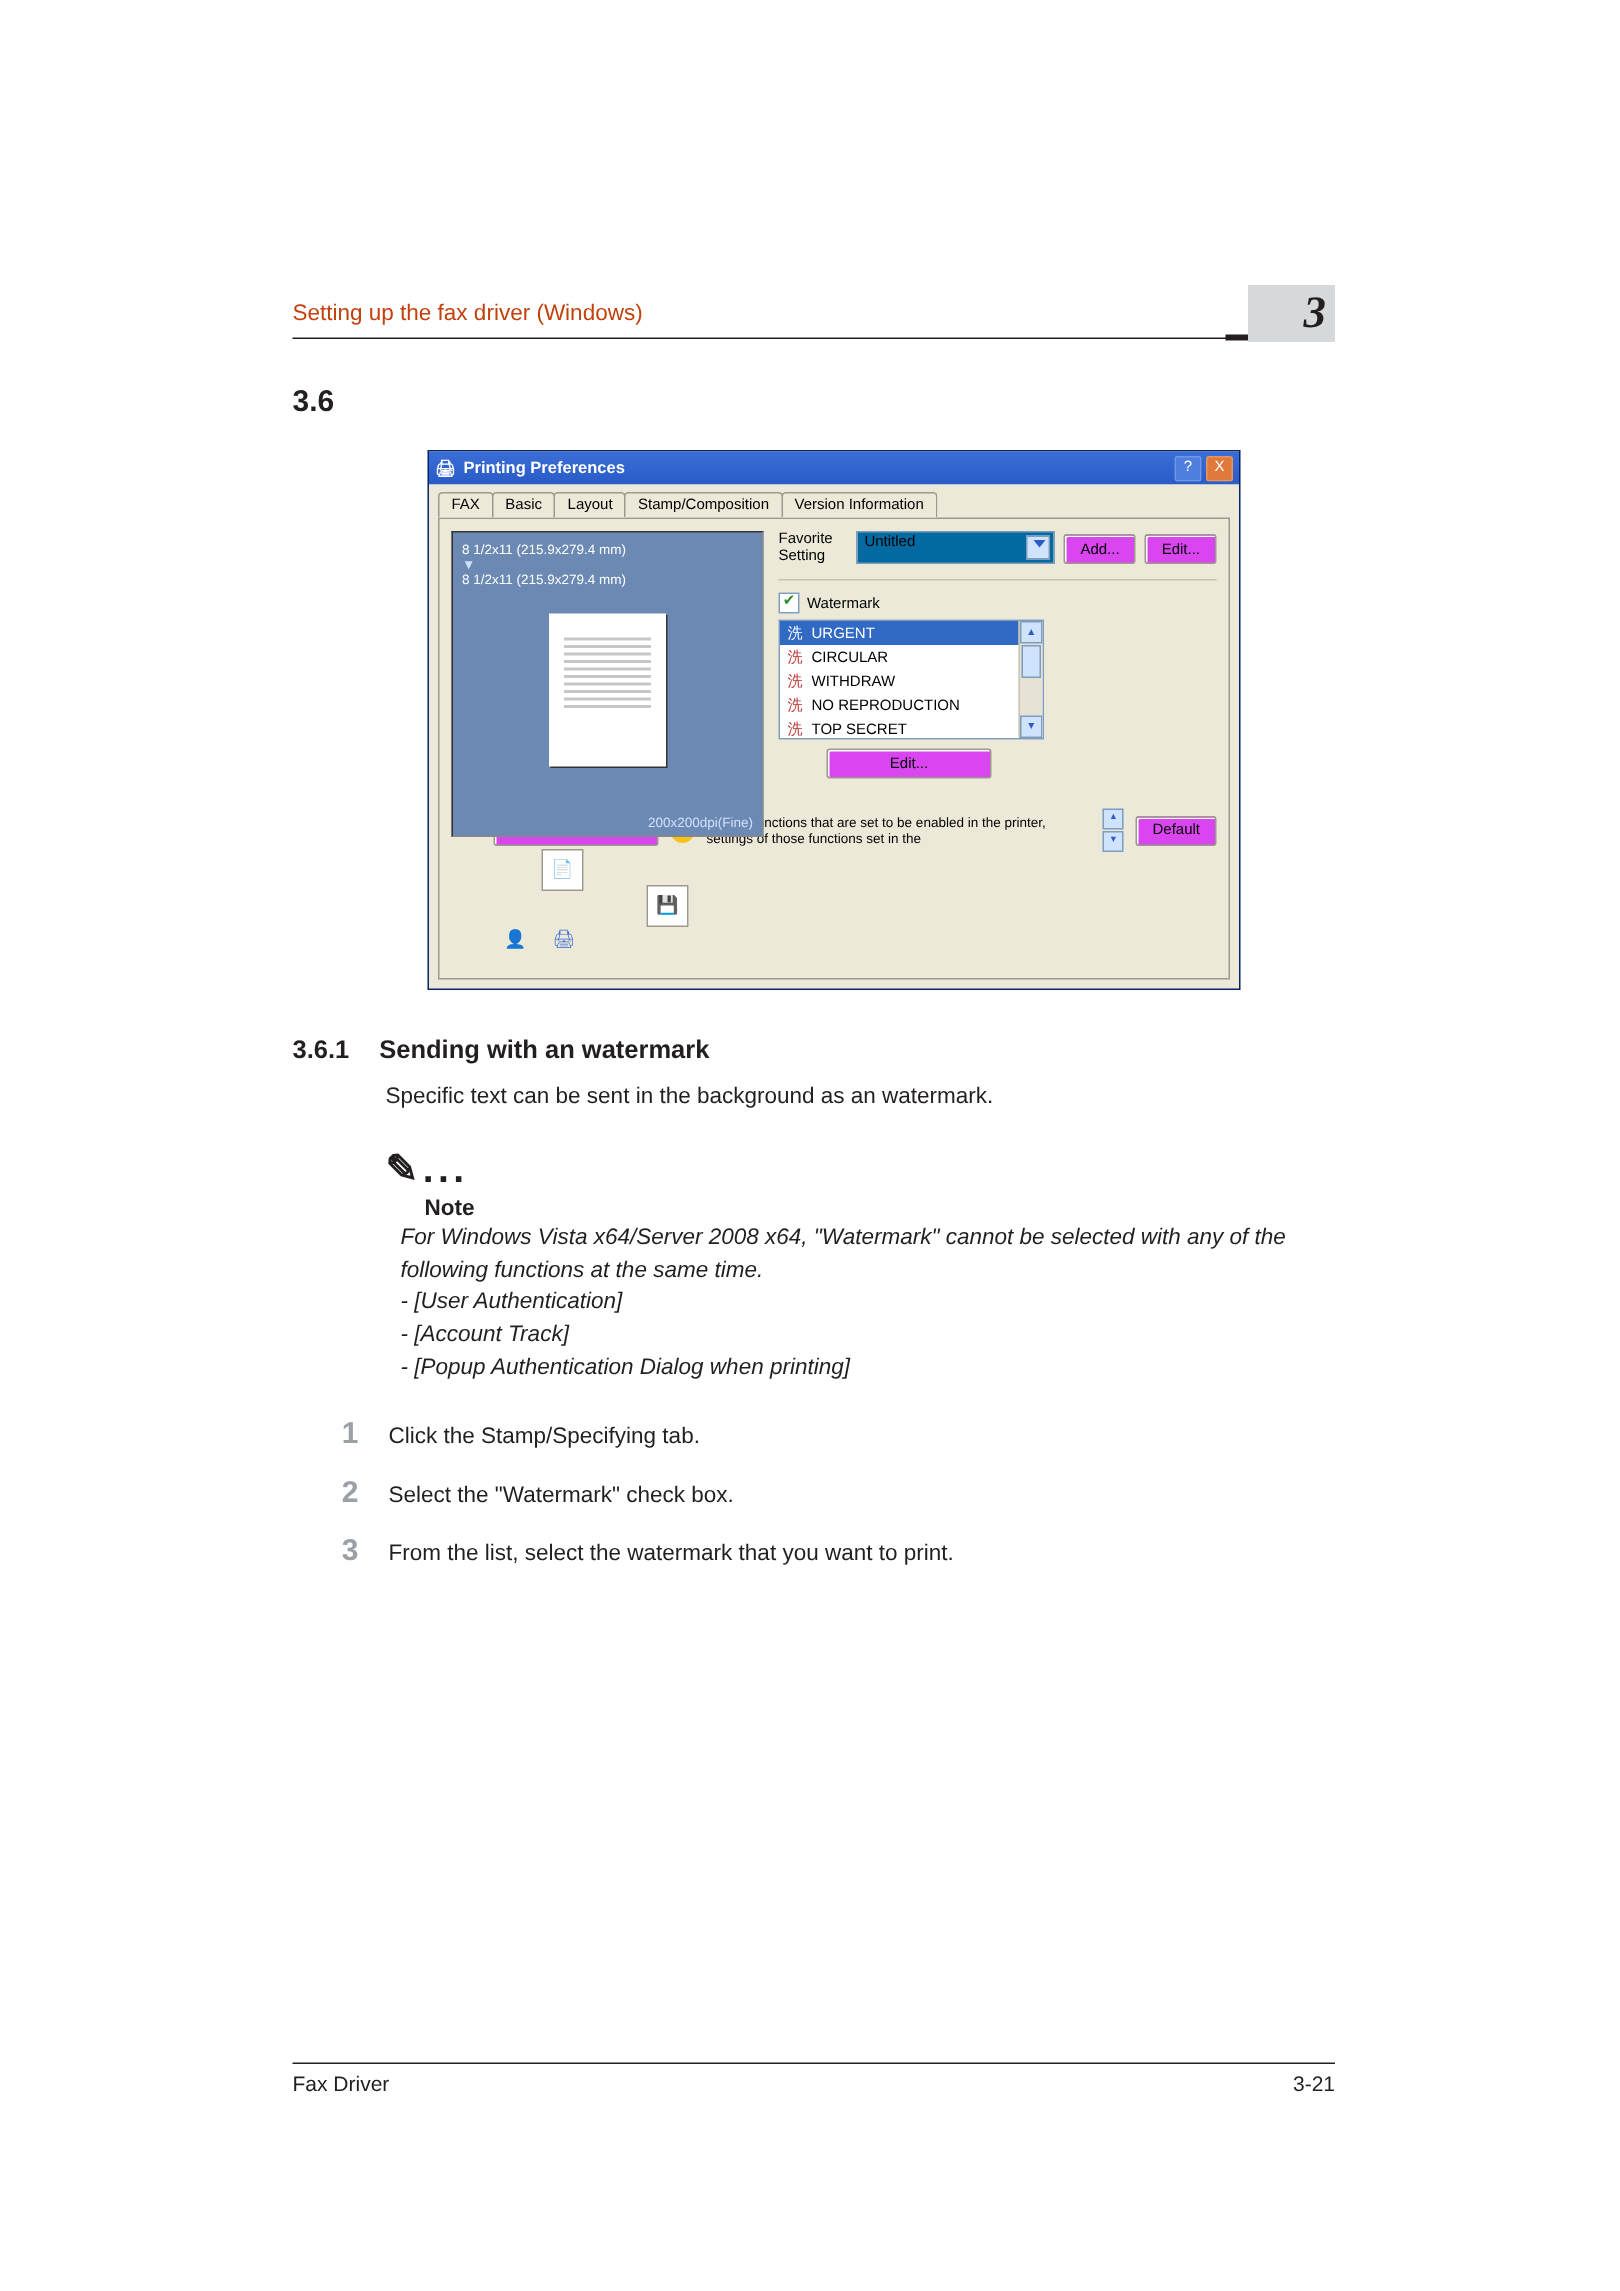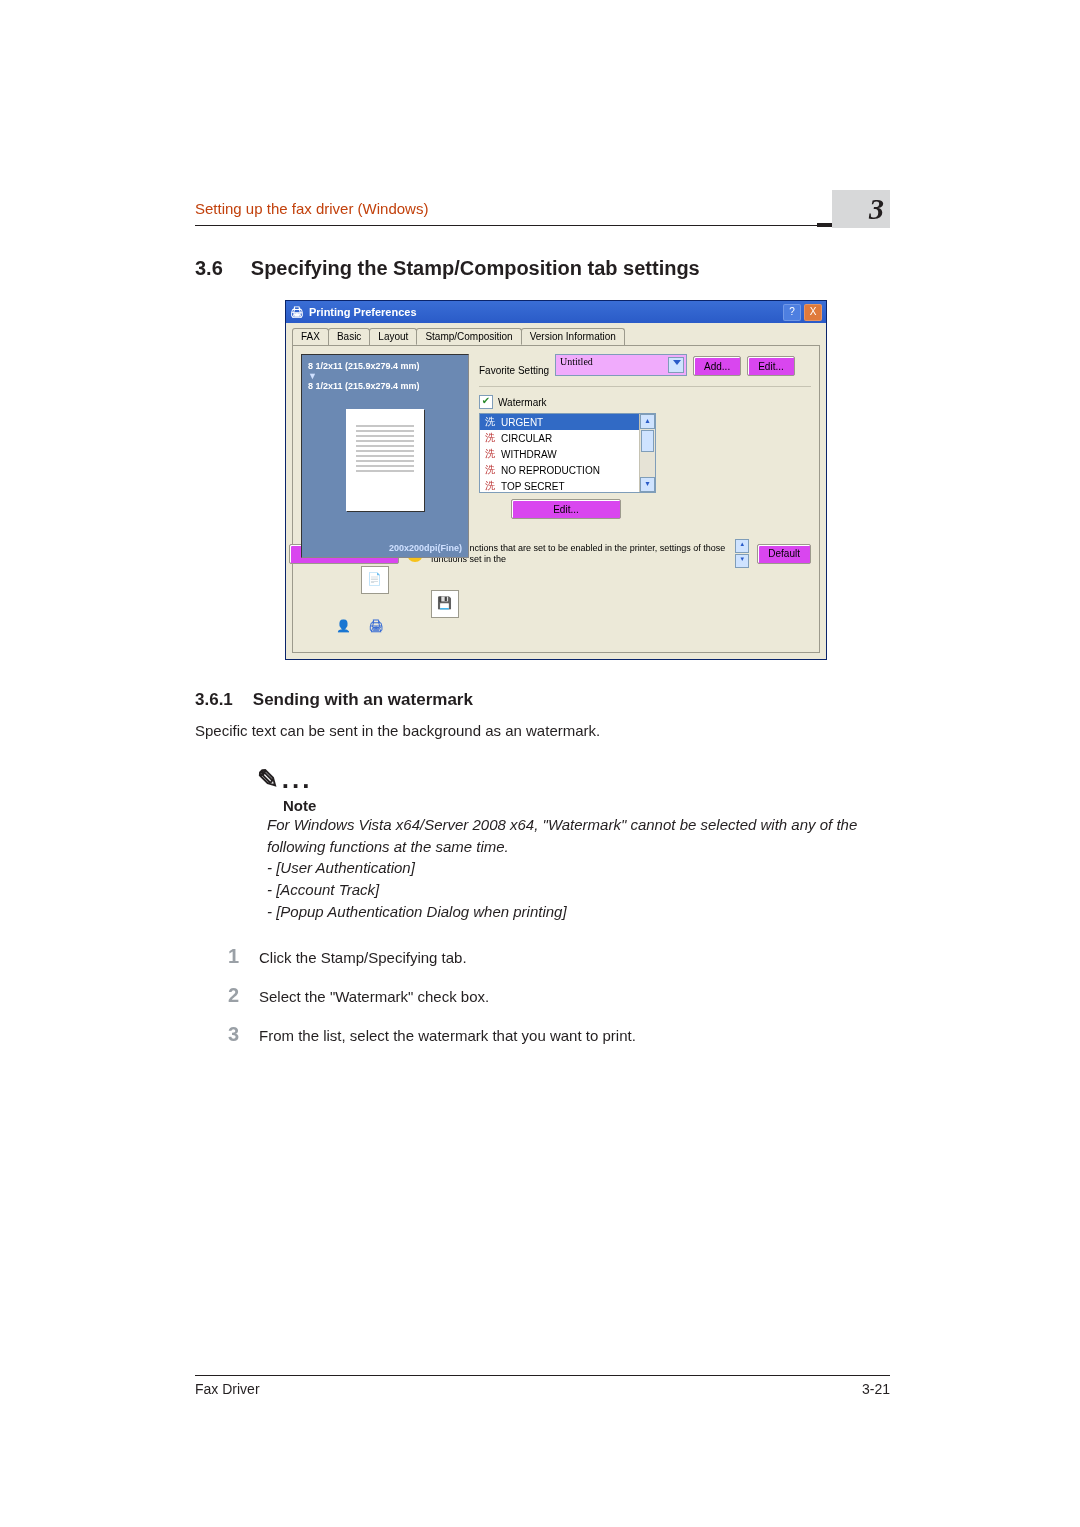--- a/index.html
+++ b/index.html
@@ -82,20 +82,21 @@
   }
   .h3-num {
     font-weight: bold;
     font-size: 17px;
   }
   .h3-title {
     font-weight: bold;
     font-size: 17px;
   }
   .body-indent {
+    margin-left: 62px;
     font-size: 15px;
     line-height: 1.45;
   }
   .note-block {
     margin-left: 62px;
     margin-top: 22px;
   }
   .note-icon {
     font-size: 26px;
     letter-spacing: 3px;
@@ -211,21 +212,21 @@
   }
   .tabpanel {
     border:1px solid #9c9a8c;
     margin:0 6px 6px 6px;
     padding:8px;
     background:#ece9d8;
     min-height:290px;
     display:flex;
     gap:10px;
   }
-  .preview-col { width:168px;font-weight:bold; }
+  .preview-col { width:208px; }
   .preview-box {
     background:#6b89b3;
     border:1px inset #888;
     height:190px;
     padding:6px;
     color:#fff;
     font-size:9px;
     position:relative;
   }
   .preview-box .dim { font-size:9px; }
@@ -265,27 +266,26 @@
   .settings-col { flex:1; }
   .fav-row {
     display:flex;
     align-items:flex-end;
     gap:6px;
     margin-bottom:10px;
   }
   .fav-row label { font-size:10px; }
   .select {
     border:1px solid #7f9db9;
-    background:#f0abfc;
+    background:#0369a1;
     height:18px;
     font-size:10px;
     padding:1px 16px 1px 4px;
     position:relative;
     min-width:110px;
-    font-family:Liberation Serif, serif;
   }
   .select::after {
     content:"";
     position:absolute;
     right:2px; top:2px;
     width:14px; height:14px;
     background:#cfe3ff;
     border:1px solid #7f9db9;
   }
   .select .chev {
@@ -377,21 +377,20 @@
   <div class="rule-wrap">
     <div class="thin"></div>
     <div class="thick"></div>
   </div>
   <div class="chapnum-badge">
     <span>3</span>
   </div>
 
   <div class="h2-row">
     <div class="h2-num">3.6</div>
-    <div class="h2-title">Specifying the Stamp/Composition tab settings</div>
   </div>
 
   <div class="dialog-wrap">
     <div class="dialog">
       <div class="titlebar">
         <div class="ttext">
           <span>🖨</span>
           <span>Printing Preferences</span>
         </div>
         <div class="tbtns">

